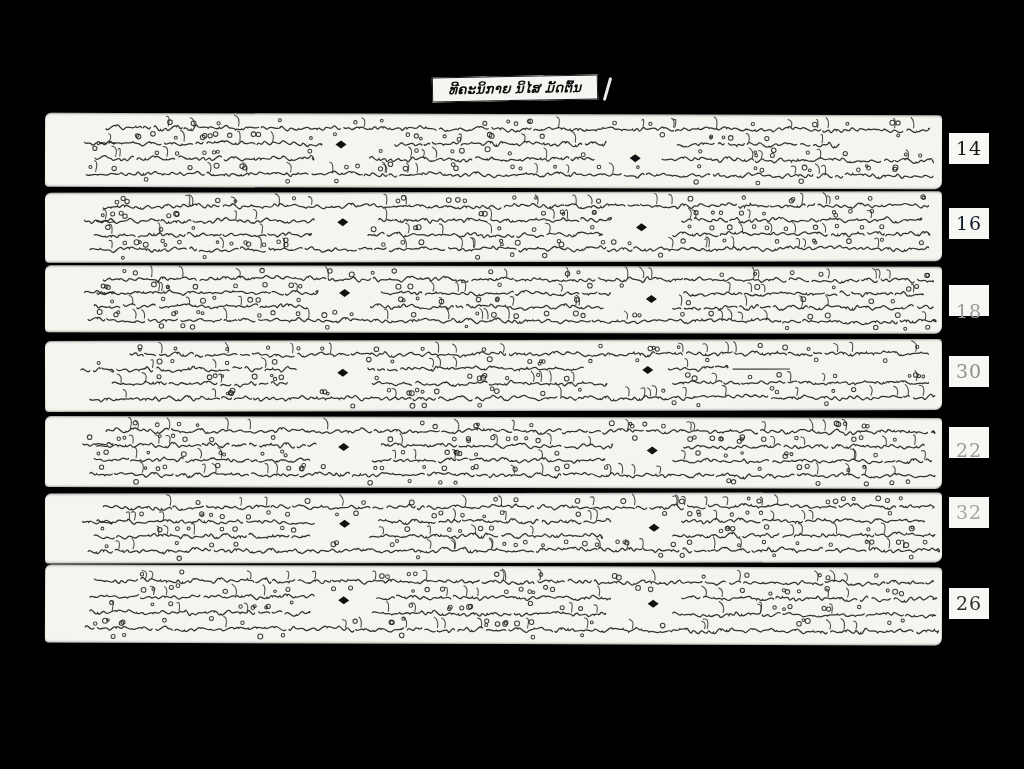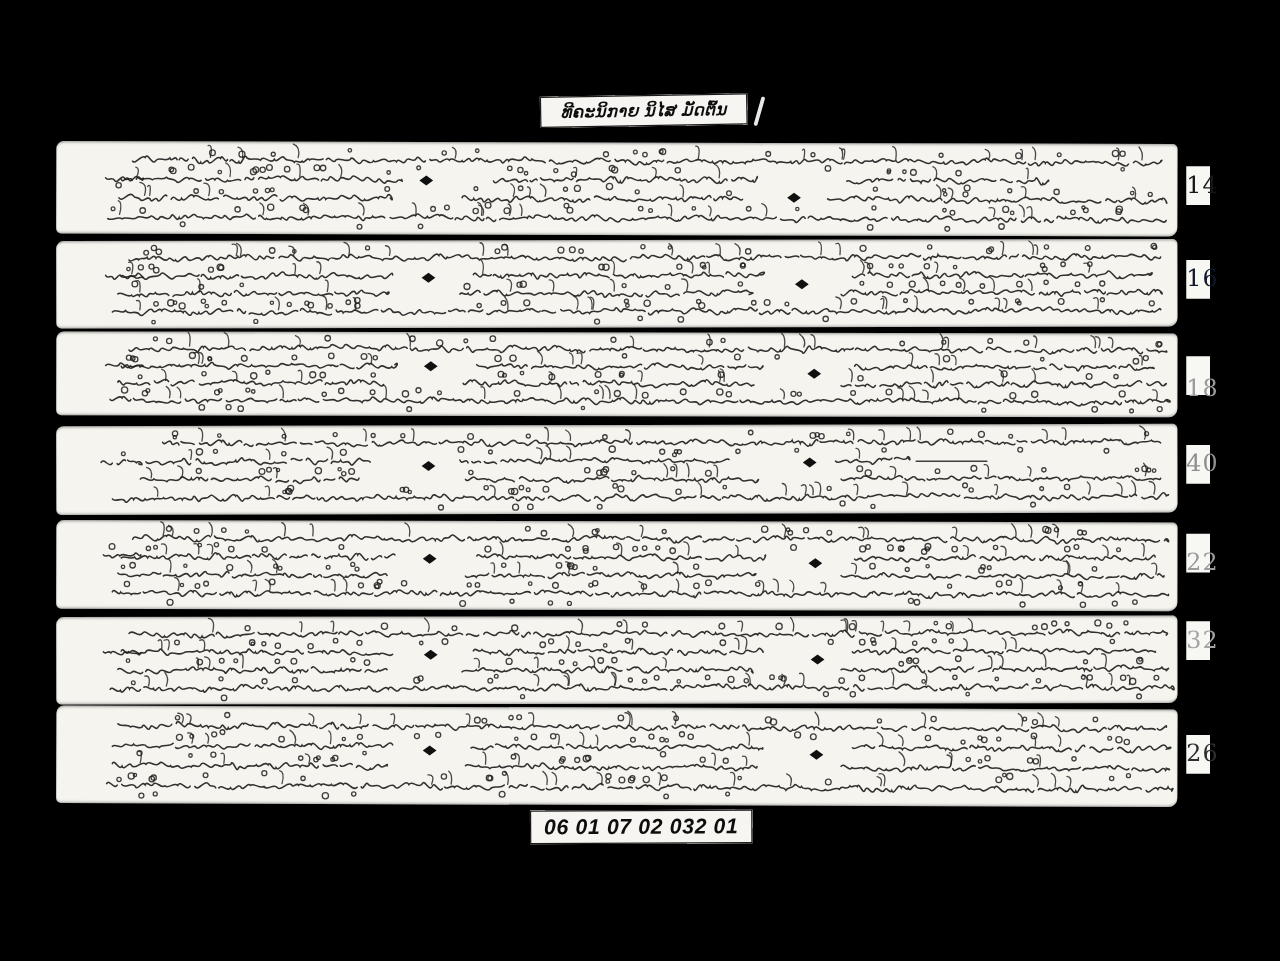--- a/index.html
+++ b/index.html
@@ -57,26 +57,26 @@
     left: 45px;
     width: 897px;
     background: #f5f4ef;
     border-radius: 6px 4px 7px 4px;
     box-shadow: inset 0 2px 2px -1px rgba(0,0,0,0.35), inset 0 -2px 2px -1px rgba(0,0,0,0.3);
   }
   .leaf svg { display: block; }
   .plate {
     position: absolute;
     left: 949px;
-    width: 19px;
+    width: 40px;
     height: 31px;
     background: #f7f7f4;
     display: flex;
     align-items: center;
-    justify-content: flex-start;
+    justify-content: center;
     font-family: "DejaVu Serif", "Liberation Serif", serif;
     font-size: 19px;
     letter-spacing: 1px;
     line-height: 1;
   }
 </style>
 </head>
 <body>
 
 <div id="stage">
@@ -1248,28 +1248,25 @@
       <div class="plate" style="top: 133px;">
         <span style="color: rgb(22, 22, 22);">14</span>
       </div>
       <div class="plate" style="top: 208px;">
         <span style="color: #0f172a;">16</span>
       </div>
       <div class="plate" style="top: 285px;">
         <span style="color: rgb(154, 154, 154); margin-top: 21px;">18</span>
       </div>
       <div class="plate" style="top: 356px;">
-        <span style="color: rgb(143, 143, 143);">40</span>
+        <span style="color: rgb(143, 143, 143);">30</span>
       </div>
       <div class="plate" style="top: 427px;">
         <span style="color: rgb(154, 154, 154); margin-top: 16px;">22</span>
       </div>
       <div class="plate" style="top: 497px;">
         <span style="color: rgb(164, 164, 164);">32</span>
       </div>
       <div class="plate" style="top: 588px;">
         <span style="color: rgb(46, 46, 46);">26</span>
       </div>
     </div>
-  <div id="code-label" class="label-box">
-    <span>06 01 07 02 032 01</span>
-  </div>
 </div>
 
 </body></html>

